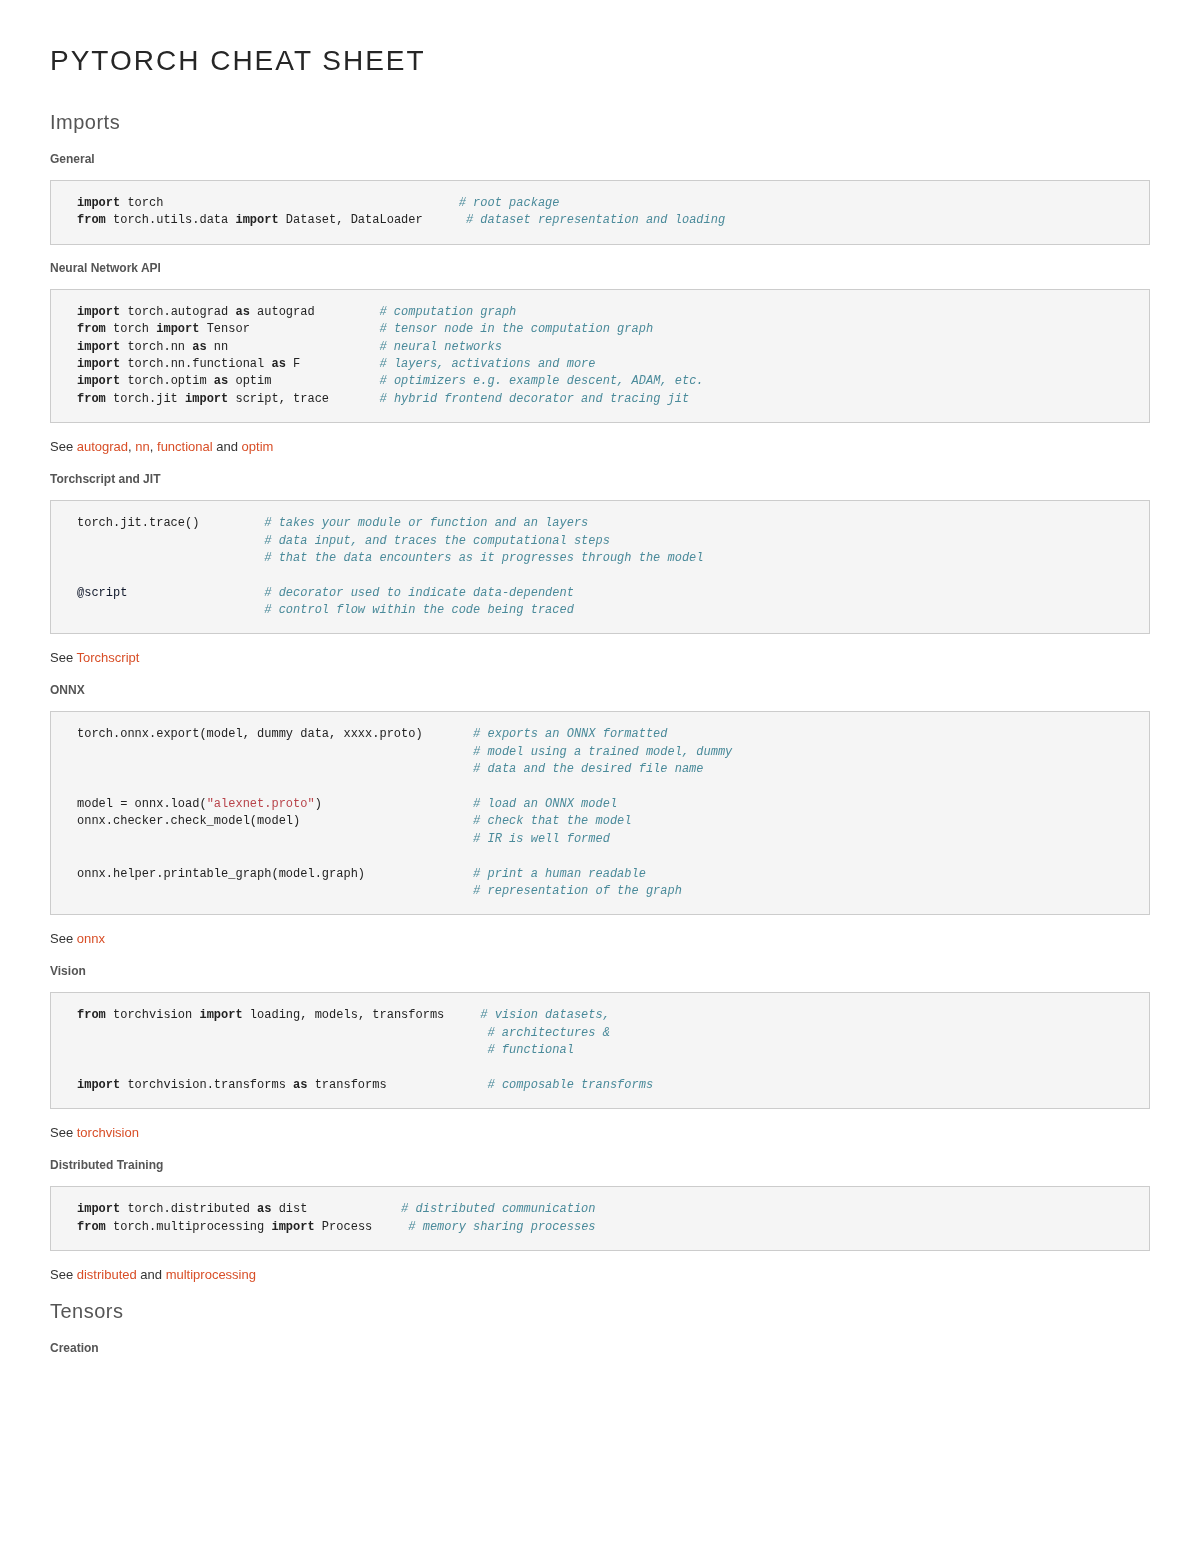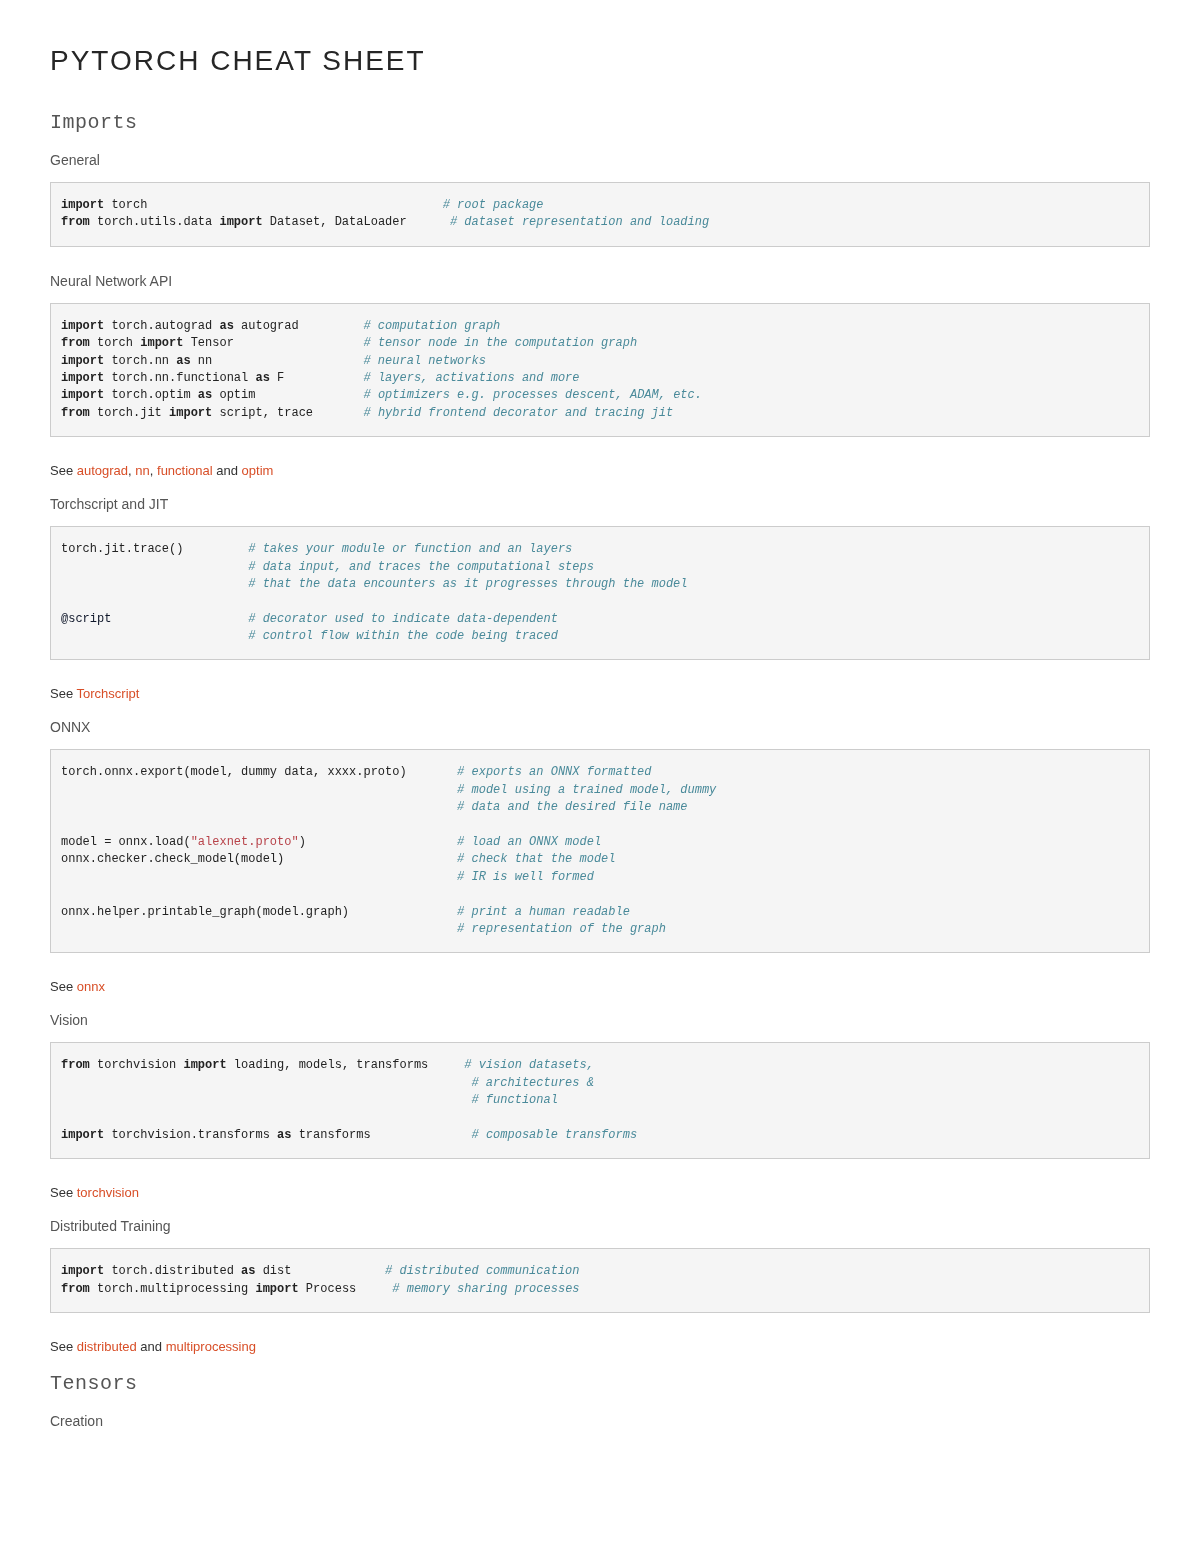--- a/index.html
+++ b/index.html
@@ -17,40 +17,39 @@
     color: #262626;
     margin-bottom: 34px;
   }
   h2 {
     font-size: 20px;
     font-weight: 400;
     color: #555;
     letter-spacing: 0.5px;
     margin-top: 8px;
     margin-bottom: 18px;
-    font-family: Liberation Mono, monospace;
   }
   h3 {
-    font-size: 14px;
-    font-weight: 400;
+    font-size: 12px;
+    font-weight: 700;
     color: #555;
     margin-top: 16px;
     margin-bottom: 14px;
   }
   pre.codeblock {
     background: #f5f5f5;
     border: 1px solid #ccc;
-    padding: 14px 10px;
+    padding: 14px 26px;
     font-family: "Courier New", Courier, monospace;
     font-size: 12px;
     line-height: 1.45;
     color: #222;
     white-space: pre;
     overflow-x: auto;
-    margin-bottom: 26px;
+    margin-bottom: 16px;
   }
   .kw { font-weight: bold; }
   .cm { color: #4a8a9a; font-style: italic; }
   .dec { color: #0f172a; }
   .str { color: #b8434a; }
   p.see {
     font-size: 13px;
     color: #333;
     margin-bottom: 18px;
   }
@@ -68,21 +67,21 @@
 
 <h3>General</h3>
 <pre class="codeblock"><span class="kw">import</span><span> torch                                         </span><span class="cm"># root package</span>
 <span class="kw">from</span><span> torch.utils.data </span><span class="kw">import</span><span> Dataset, DataLoader      </span><span class="cm"># dataset representation and loading</span></pre>
 
 <h3>Neural Network API</h3>
 <pre class="codeblock"><span class="kw">import</span><span> torch.autograd </span><span class="kw">as</span><span> autograd         </span><span class="cm"># computation graph</span>
 <span class="kw">from</span><span> torch </span><span class="kw">import</span><span> Tensor                  </span><span class="cm"># tensor node in the computation graph</span>
 <span class="kw">import</span><span> torch.nn </span><span class="kw">as</span><span> nn                     </span><span class="cm"># neural networks</span>
 <span class="kw">import</span><span> torch.nn.functional </span><span class="kw">as</span><span> F           </span><span class="cm"># layers, activations and more</span>
-<span class="kw">import</span><span> torch.optim </span><span class="kw">as</span><span> optim               </span><span class="cm"># optimizers e.g. processes descent, ADAM, etc.</span>
+<span class="kw">import</span><span> torch.optim </span><span class="kw">as</span><span> optim               </span><span class="cm"># optimizers e.g. example descent, ADAM, etc.</span>
 <span class="kw">from</span><span> torch.jit </span><span class="kw">import</span><span> script, trace       </span><span class="cm"># hybrid frontend decorator and tracing jit</span></pre>
 
 <p class="see">
   <span>See </span><a class="link">autograd</a><span>, </span><a class="link">nn</a><span>, </span><a class="link">functional</a><span> and </span><a class="link">optim</a>
 </p>
 
 <h3>Torchscript and JIT</h3>
 <pre class="codeblock"><span>torch.jit.trace()         </span><span class="cm"># takes your module or function and an layers</span>
 <span>                          </span><span class="cm"># data input, and traces the computational steps</span>
 <span>                          </span><span class="cm"># that the data encounters as it progresses through the model</span>

